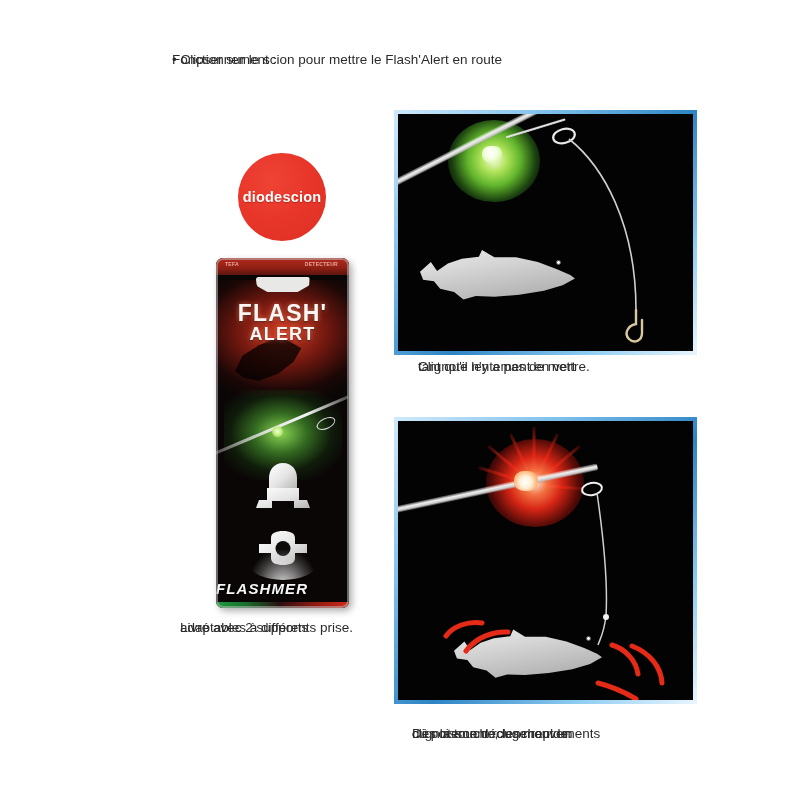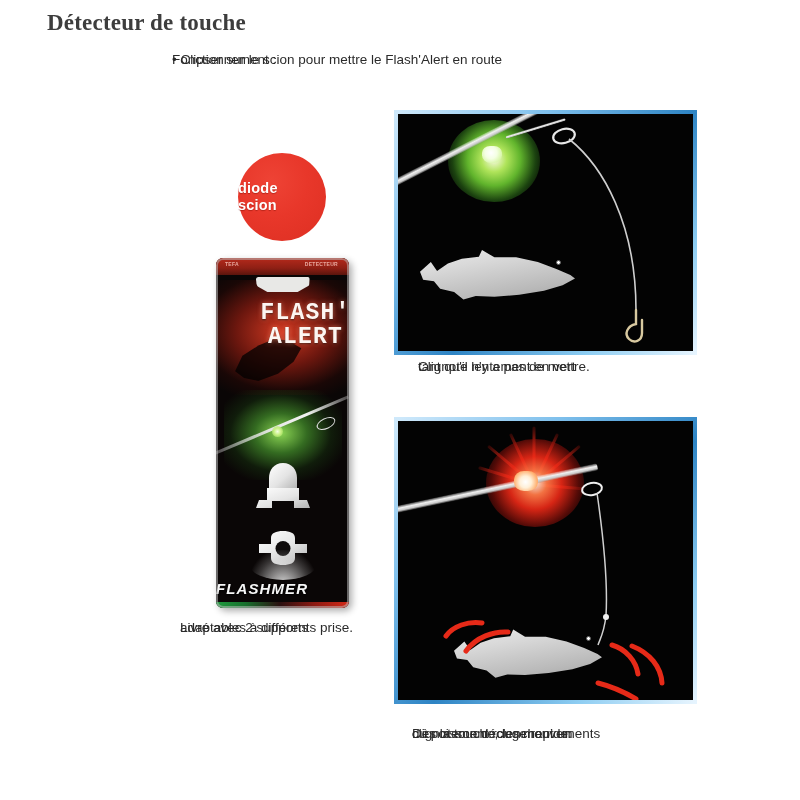--- a/index.html
+++ b/index.html
@@ -37,22 +37,22 @@
   }
   #intro .line { white-space: nowrap; }
 
   
   #diode-badge {
     position: absolute;
     left: 238px; top: 153px;
     width: 88px; height: 88px;
     border-radius: 50%;
     background: radial-gradient(circle at 38% 32%, #ee4335 0%, #e8372a 45%, #dd2f22 100%);
-    display: flex; flex-direction: column;
-    justify-content: center;
+    display: flex; flex-direction: row;
+    align-items: center; justify-content: center;
     color: #ffffff;
     font-weight: bold;
     font-size: 14.5px;
     line-height: 17px;
     letter-spacing: .2px;
     text-shadow: 0 1px 1px rgba(120,10,0,.45);
   }
 
   
   #package {
@@ -107,30 +107,29 @@
     left: 16px; top: 78px;
     width: 74px; height: 48px;
     background: rgba(0,0,0,.75);
     clip-path: polygon(2% 58%, 16% 30%, 40% 16%, 62% 10%, 80% 18%, 96% 40%, 82% 64%, 58% 82%, 30% 88%, 12% 76%);
     transform: rotate(-12deg);
     filter: blur(1.2px);
   }
   #package .pkg-title {
     position: absolute; left: 0; width: 100%;
     text-align: center;
-    font-family: Liberation Mono, monospace;
+    font-family: Liberation Sans, sans-serif;
     font-weight: bold;
     color: #fdf6f2;
     letter-spacing: 1.2px;
     text-shadow: 0 0 5px rgba(255,140,110,.7), 0 1px 2px rgba(0,0,0,.75);
     z-index: 7;
-    margin-left: 23px;
   }
   #package .pkg-title.l1 { top: 42px; font-size: 23px; }
-  #package .pkg-title.l2 { top: 66px; font-size: 23px; padding-left: 0; }
+  #package .pkg-title.l2 { top: 66px; font-size: 18px; padding-left: 0; }
 
   
   #package .green-glow {
     position: absolute; left: 8px; top: 132px;
     width: 118px; height: 90px;
     background: radial-gradient(ellipse at 48% 48%, rgba(150,230,90,.92) 0%, rgba(78,170,50,.62) 30%, rgba(30,80,22,.3) 58%, rgba(4,6,4,0) 80%);
   }
   #package .pkg-rod {
     position: absolute; left: -6px; top: 196px;
     width: 150px; height: 2.5px;
@@ -272,21 +271,20 @@
   #caption-green { left: 418px; top: 357px; }
   #caption-package { left: 180px; top: 618px; text-align: center; width: 222px; }
   #caption-red { left: 412px; top: 724px; }
   .caption .line { white-space: nowrap; }
 </style>
 </head>
 <body>
 
 <div id="page">
 
-  <div id="page-title">Détecteur de touche</div>
 
   <div id="intro">
     <div class="line">Fonctionnement :</div>
     <div class="line">• Clipser sur le scion pour mettre le Flash'Alert en route</div>
   </div>
 
   <div id="diode-badge">
     <span>diode</span>
     <span>scion</span>
   </div>

